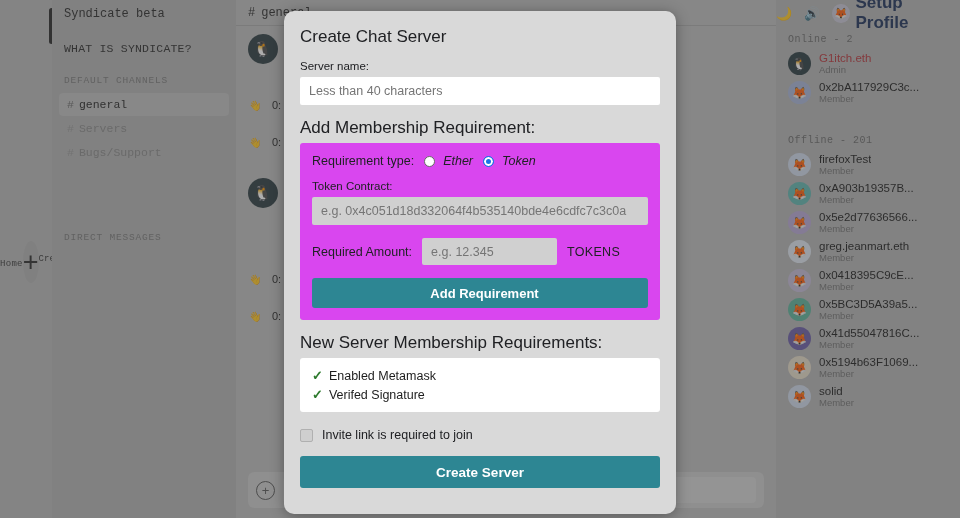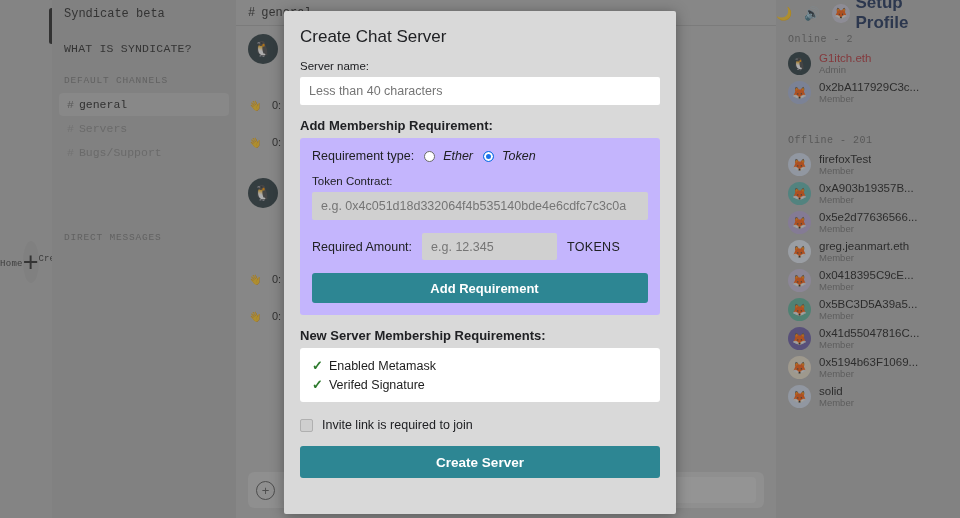--- a/index.html
+++ b/index.html
@@ -136,35 +136,35 @@
   .mem-av { width: 23px; height: 23px; border-radius: 50%; flex: 0 0 23px; display:flex;align-items:center;justify-content:center;font-size:12px; }
   .mem-txt { min-width: 0; }
   .mem-name { font-size: 11.5px; color: #1f1f1f; white-space: nowrap; overflow: hidden; text-overflow: ellipsis; }
   .mem-name.admin { color: #b8393f; }
   .mem-role { font-size: 9.5px; color: #757575; }
 
   
   .modal {
     position: absolute; left: 284px; top: 11px; width: 392px; height: 503px;
     background: #d9d9d9; z-index: 100;
-    border-radius: 2px; box-shadow: 0 2px 14px rgba(0,0,0,.35);
+    border-radius: 10px; box-shadow: 0 2px 14px rgba(0,0,0,.35);
     padding: 16px 16px 0 16px;
     overflow: hidden;
   }
   .modal h1 { font-size: 17px; font-weight: normal; color: #202124; margin-bottom: 13px; }
   .flabel { font-size: 11.5px; color: #202124; margin-bottom: 5px; }
   .tinput {
     width: 100%; height: 28px; border: 0; border-radius: 2px;
     background: #ffffff; color: #8a8a8a; font-size: 12.5px;
     padding: 0 9px; font-family: "Liberation Sans", sans-serif;
     display: flex; align-items: center;
   }
   .tinput.grey { background: #d0d0d0; }
-  .sec-label { font-size: 13px; color: #202124; margin: 13px 0 5px 0; font-weight: bold; }
-  .panel { background: #c4b5fd; border-radius: 3px; padding: 11px 12px 12px 12px; }
+  .sec-label { font-size: 17px; color: #202124; margin: 13px 0 5px 0; }
+  .panel { background: #d946ef; border-radius: 3px; padding: 11px 12px 12px 12px; }
   .rowline { display: flex; align-items: center; gap: 10px; font-size: 12.5px; color: #202124; }
   .radio-wrap { display: flex; align-items: center; gap: 8px; font-style: italic; }
   .radio {
     width: 11px; height: 11px; border-radius: 50%;
     border: 1.5px solid #6a6a6a; background: #fff; flex: 0 0 11px;
   }
   .radio.on { border-color: #1a73e8; background: #1a73e8; box-shadow: inset 0 0 0 2px #fff; }
   .panel .flabel { margin-top: 12px; }
   .amount-row { display: flex; align-items: center; gap: 10px; margin-top: 13px; }
   .amount-row .lbl { font-size: 12.5px; color: #202124; white-space: nowrap; }

